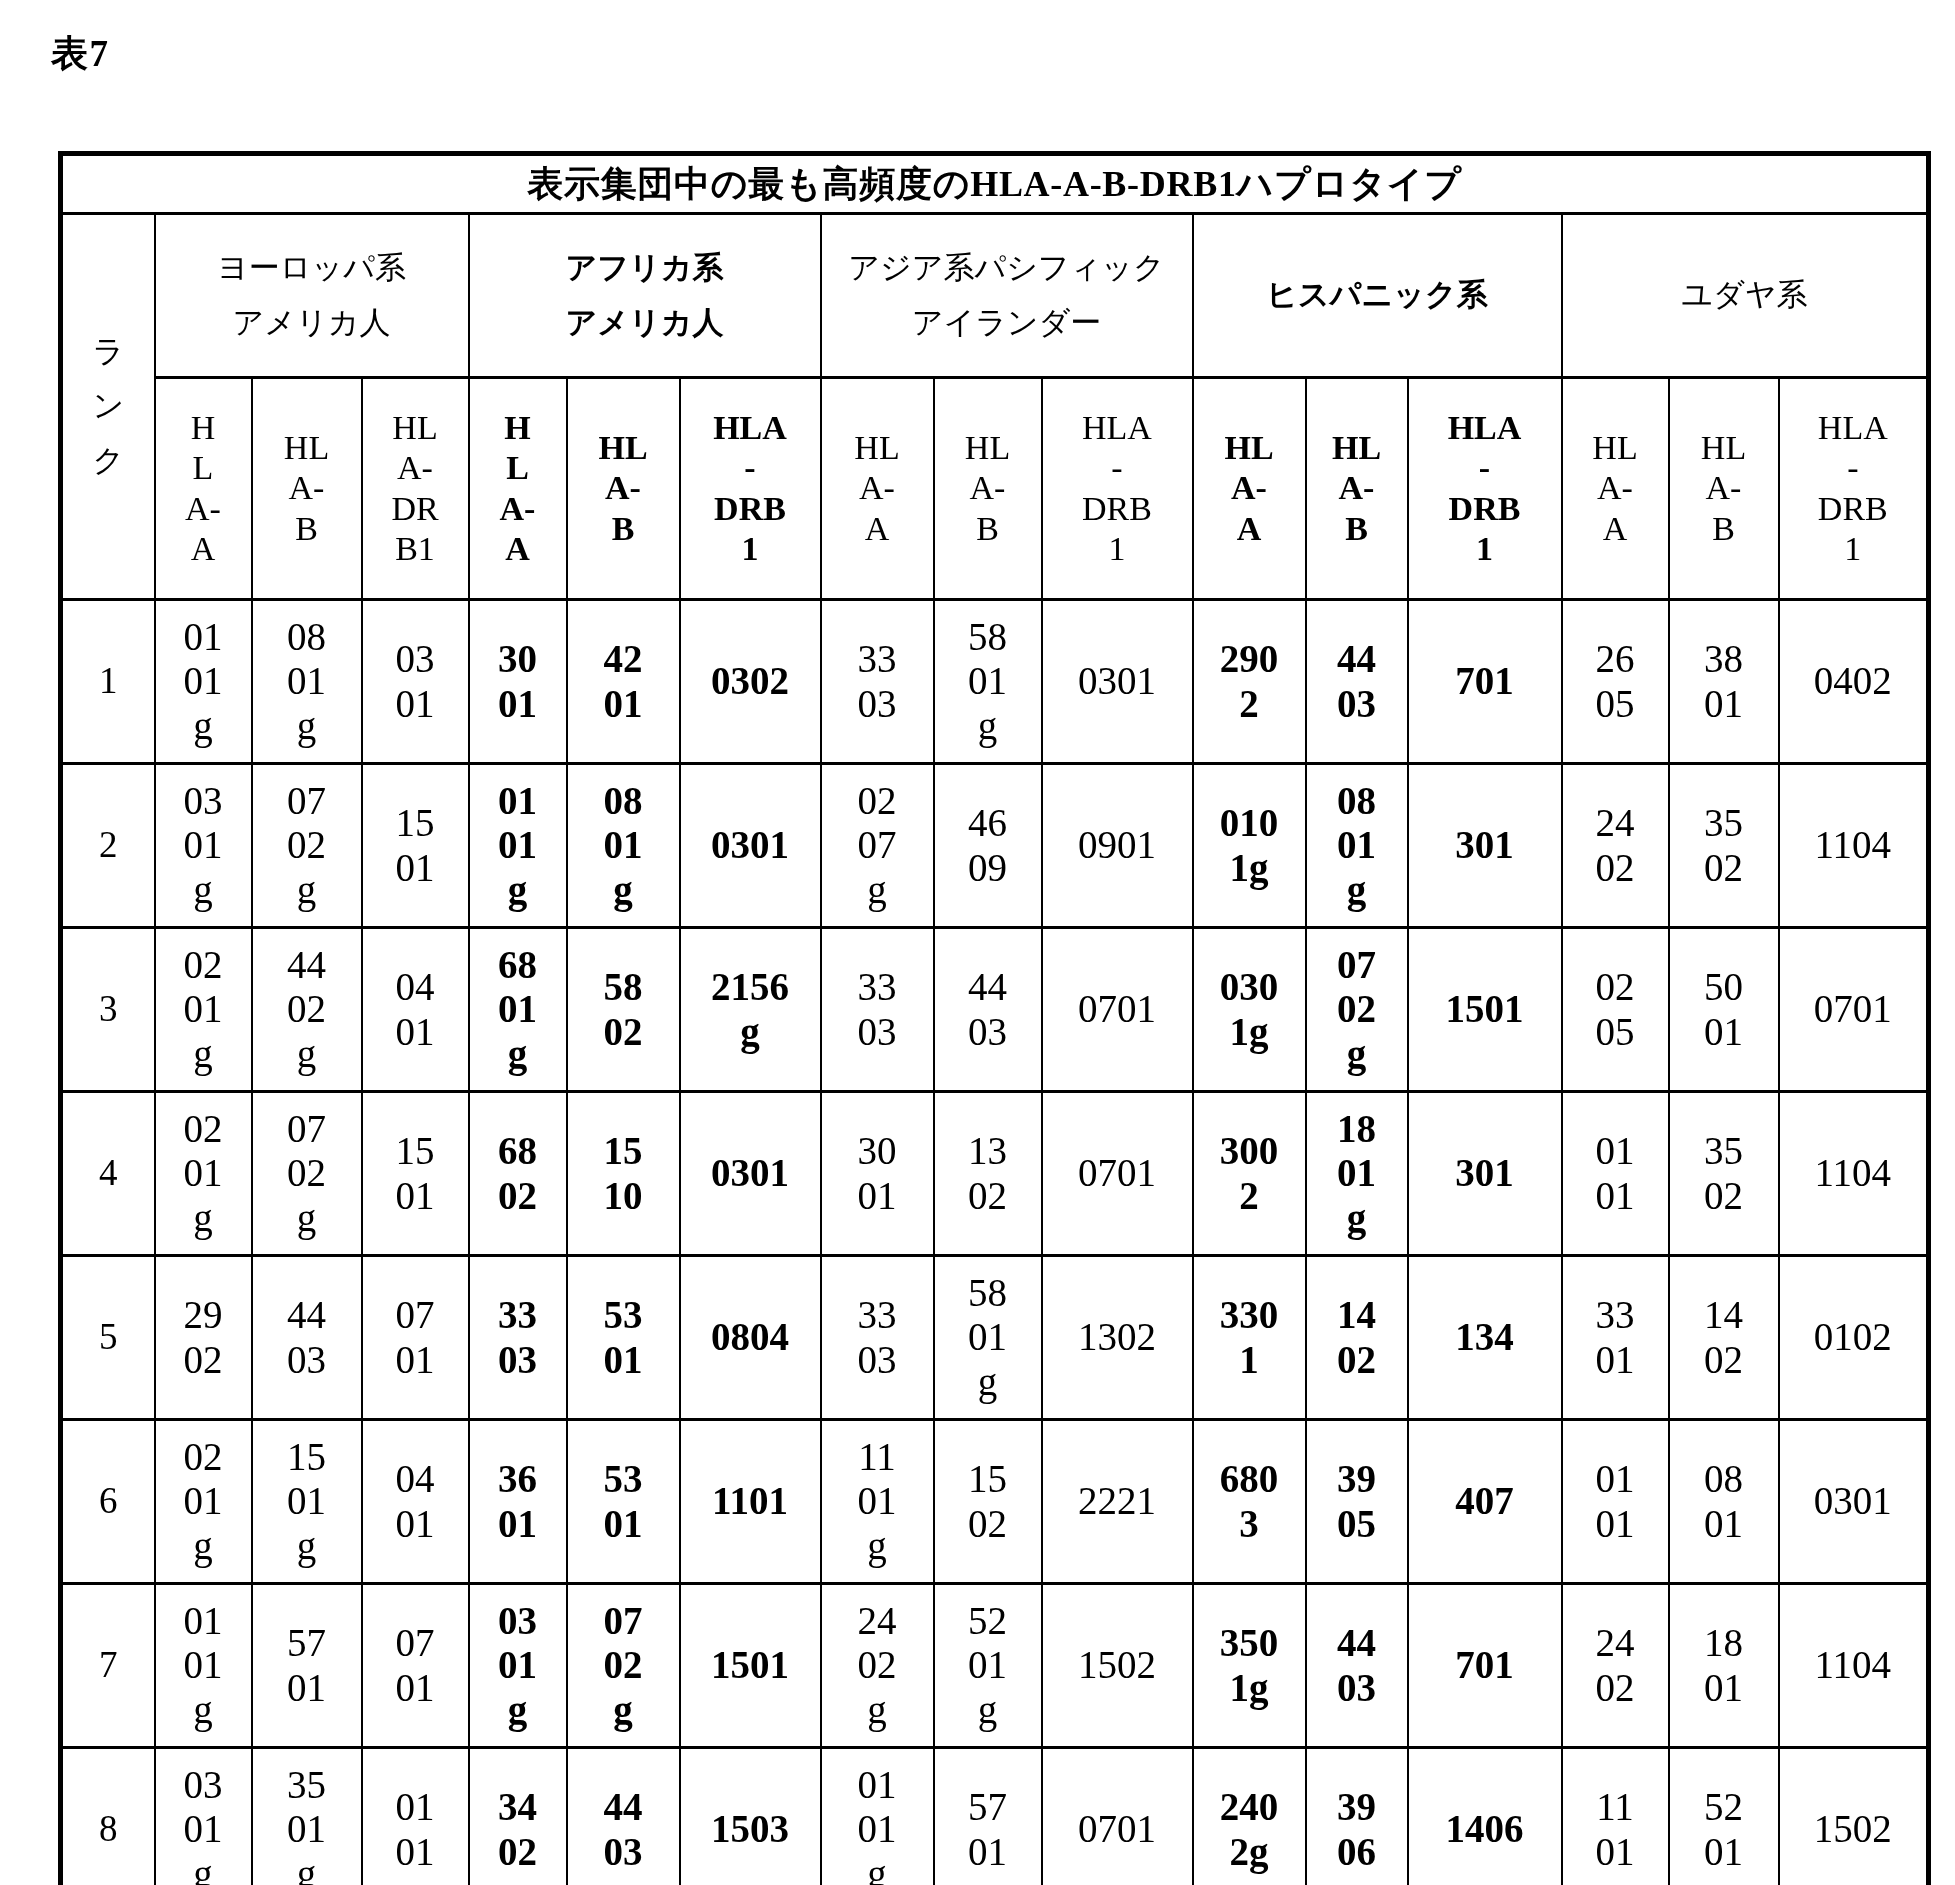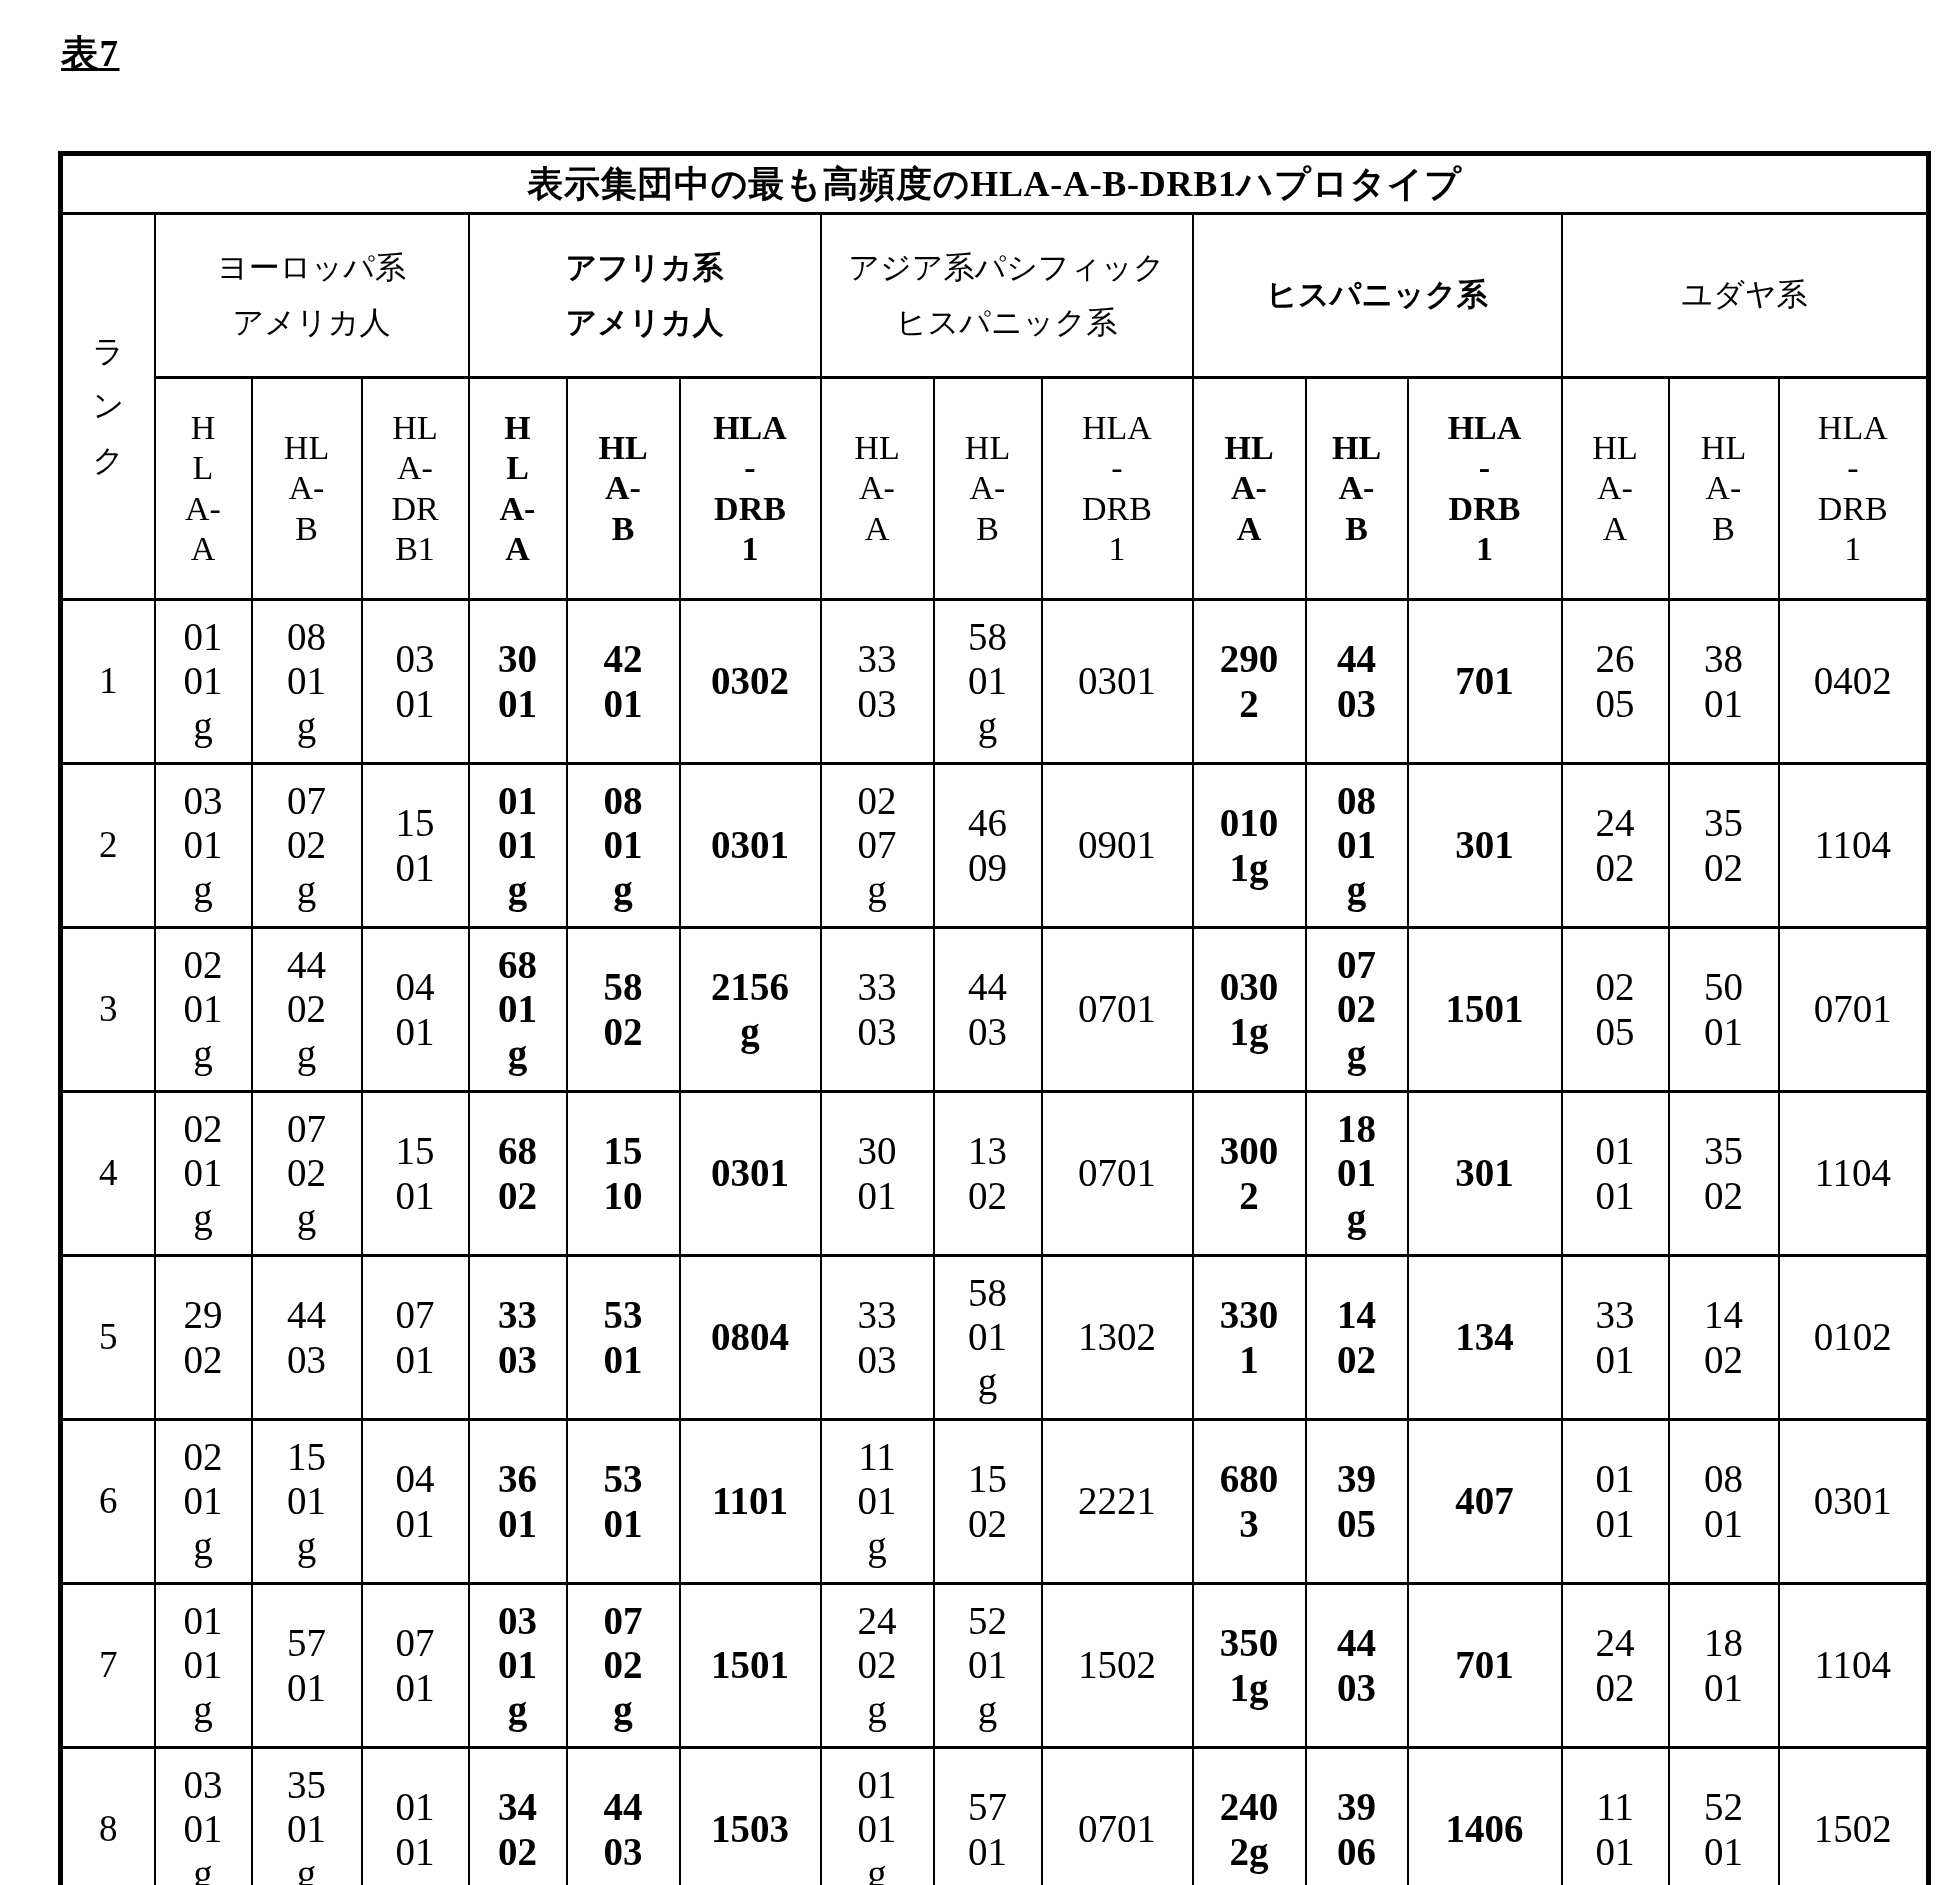--- a/index.html
+++ b/index.html
@@ -5,22 +5,22 @@
   html,body{margin:0;padding:0;background:#ffffff;}
   .sheet{
     position:relative;
     width:1955px;height:1886px;
     background:#fff;
     font-family:"Liberation Serif","DejaVu Serif",serif;
     color:#000;
     overflow:hidden;
   }
   .doc-title{
-    position:absolute;left:61px;top:29px;
-    font-size:37px;font-weight:bold;letter-spacing:1.5px;text-decoration:underline;
+    position:absolute;left:51px;top:29px;
+    font-size:37px;font-weight:bold;letter-spacing:1.5px;
   }
   table.hla{
     position:absolute;left:58px;top:151px;
     width:1869px;
     border-collapse:collapse;
     table-layout:fixed;
     background:#fff;
   }
   table.hla{border:5.1px solid #000;}
   table.hla th,table.hla td{
@@ -93,21 +93,21 @@
       </tr>
       <tr class="group-row">
         <th rowspan="2" class="rank-head">ラ
 ン
 ク</th>
         <th colspan="3">ヨーロッパ系
 アメリカ人</th>
         <th colspan="3" class="bold">アフリカ系
 アメリカ人</th>
         <th colspan="3">アジア系パシフィック
-ヒスパニック系</th>
+アイランダー</th>
         <th colspan="3" class="bold">ヒスパニック系</th>
         <th colspan="3">ユダヤ系</th>
       </tr>
       <tr class="sub-row" id="subhead">
           <th>H
 L
 A-
 A</th>
           <th>HL
 A-

